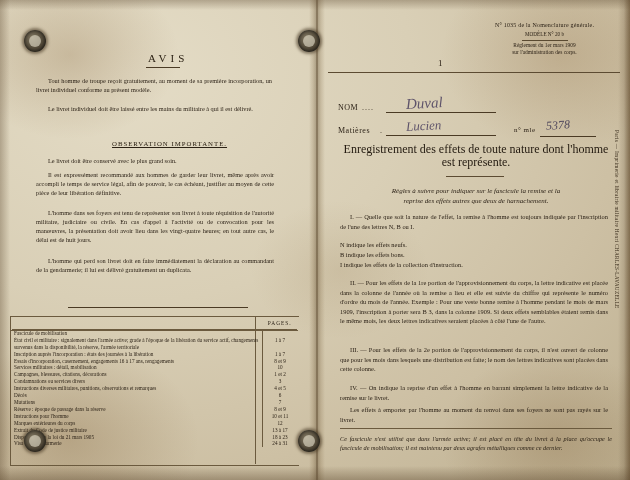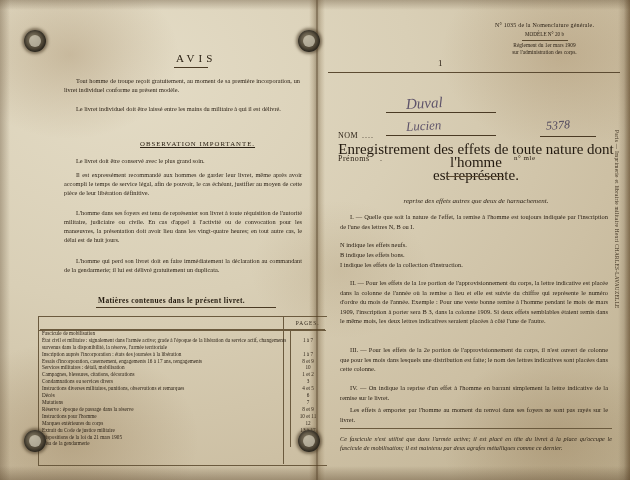--- a/index.html
+++ b/index.html
@@ -48,21 +48,21 @@
     background:radial-gradient(circle at 38% 34%, #7e745f 0%, #554c3b 55%, #2e281d 100%);
     box-shadow:0 0 3px 2px rgba(60,45,25,.55), inset 0 0 4px rgba(0,0,0,.8);
   }
   .hole-inner{position:absolute;left:5px;top:5px;width:12px;height:12px;border-radius:50%;background:#f2ecd9;opacity:.55;}
   .h1{left:24px;top:30px;}
   .h2{left:24px;top:430px;}
   .h3{left:298px;top:30px;}
   .h4{left:298px;top:430px;}
 
   
-  .left{position:absolute;left:0;top:0;width:310px;height:407px;margin-left:28px;}
+  .left{position:absolute;left:0;top:0;width:310px;height:407px;}
   .avis-title{
     position:absolute;left:148px;top:52px;font-size:11px;letter-spacing:4px;
     color:#2b2114;font-variant:small-caps;
   }
   .avis-rule{position:absolute;left:146px;top:67px;width:34px;height:1px;background:#4a3a24;}
   .lp{position:absolute;color:#2c2217;font-size:6.3px;line-height:9.1px;text-align:justify;}
   .lp.ind{text-indent:12px;}
   .obs-title{
     position:absolute;left:112px;top:140px;font-size:6.8px;letter-spacing:1px;
     color:#2b2114;text-decoration:underline;font-variant:small-caps;
@@ -92,34 +92,34 @@
   .right{position:absolute;left:318px;top:0;width:312px;height:480px;}
   .ref-block{
     position:absolute;right:18px;top:22px;width:135px;text-align:center;
     font-size:5.4px;color:#2c2217;line-height:7.4px;
   }
   .ref-top{font-size:6px;letter-spacing:.2px;}
   .ref-mod{font-size:5.2px;margin-top:2px;}
   .ref-line{width:46px;height:.7px;background:#5a4a31;margin:1px auto;}
   .pagenum{position:absolute;left:120px;top:58px;font-size:9px;color:#2c2217;}
   .hrule{position:absolute;left:10px;top:72px;width:292px;height:1px;background:#5c4b32;}
-  .fld{position:absolute;font-size:8px;color:#2c2217;letter-spacing:.5px;margin-top:28px;}
+  .fld{position:absolute;font-size:8px;color:#2c2217;letter-spacing:.5px;}
   .fld-dots{letter-spacing:1px;}
   .hw{
     position:absolute;font-family:"Liberation Serif", serif;font-style:italic;
     color:#4a3f5e;font-size:15px;
     transform:rotate(-3deg);opacity:.85;
   }
   .hw-num{
     position:absolute;font-style:italic;color:#3a3350;font-size:12px;
     transform:rotate(-4deg);opacity:.85;
   }
   .enr{
     position:absolute;left:12px;top:143px;width:292px;text-align:center;
-    font-size:15px;color:#231a10;line-height:13px;
+    font-size:12px;color:#231a10;line-height:13px;
   }
   .enr-rule{position:absolute;left:128px;top:176px;width:58px;height:.8px;background:#5c4b32;}
   .regle{
     position:absolute;left:20px;top:186px;width:276px;text-align:center;
     font-size:7px;font-style:italic;color:#2c2217;line-height:10px;
   }
   .rp{position:absolute;color:#2c2217;font-size:6.4px;line-height:9.6px;text-align:justify;}
   .rp.ind{text-indent:10px;}
   .foot{
     position:absolute;left:22px;top:434px;width:272px;font-size:6.2px;font-style:italic;
@@ -153,21 +153,20 @@
     <div class="lp ind" style="left:36px;top:76px;width:236px;">Tout homme de troupe reçoit gratuitement, au moment de sa première incorporation, un livret individuel conforme au présent modèle.</div>
     <div class="lp ind" style="left:36px;top:104px;width:236px;">Le livret individuel doit être laissé entre les mains du militaire à qui il est délivré.</div>
 
     <div class="obs-title">OBSERVATION IMPORTANTE.</div>
 
     <div class="lp ind" style="left:36px;top:156px;width:238px;">Le livret doit être conservé avec le plus grand soin.</div>
     <div class="lp ind" style="left:36px;top:170px;width:238px;">Il est expressément recommandé aux hommes de garder leur livret, même après avoir accompli le temps de service légal, afin de pouvoir, le cas échéant, justifier au moyen de cette pièce de leur libération définitive.</div>
     <div class="lp ind" style="left:36px;top:208px;width:238px;">L'homme dans ses foyers est tenu de représenter son livret à toute réquisition de l'autorité militaire, judiciaire ou civile. En cas d'appel à l'activité ou de convocation pour les manœuvres, la présentation doit avoir lieu dans les vingt-quatre heures; en tout autre cas, le délai est de huit jours.</div>
     <div class="lp ind" style="left:36px;top:256px;width:238px;">L'homme qui perd son livret doit en faire immédiatement la déclaration au commandant de la gendarmerie; il lui est délivré gratuitement un duplicata.</div>
 
-    <div class="mat-title">Matières contenues dans le présent livret.</div>
     <div class="mat-rule"></div>
 
     <div class="mat-box"></div>
     <div class="mat-vline"></div>
     <div class="mat-hline"></div>
 
     <table class="matieres">
       <thead>
         <tr>
           <td></td>
@@ -254,37 +253,37 @@
     </div>
 
     <div class="pagenum">1</div>
     <div class="hrule"></div>
 
     <div class="fld" style="left:20px;top:103px;">NOM</div>
     <div class="fld fld-dots" style="left:44px;top:103px;">....</div>
     <div style="position:absolute;left:68px;top:112px;width:110px;height:.8px;background:#4a3a24;"></div>
     <div class="hw" style="left:88px;top:95px;">Duval</div>
 
-    <div class="fld" style="left:20px;top:126px;">Prénoms</div>
+    <div class="fld" style="left:20px;top:126px;">Matières</div>
     <div class="fld fld-dots" style="left:62px;top:126px;">.</div>
     <div style="position:absolute;left:68px;top:135px;width:110px;height:.8px;background:#4a3a24;"></div>
     <div class="hw" style="left:88px;top:118px;font-size:13px;">Lucien</div>
 
     <div class="fld" style="left:196px;top:126px;font-size:7px;">n° mle</div>
     <div style="position:absolute;left:222px;top:136px;width:56px;height:.8px;background:#4a3a24;"></div>
     <div class="hw-num" style="left:228px;top:118px;">5378</div>
 
     <div class="enr">
       <span>Enregistrement des effets de toute nature dont l'homme</span><br>
       <span>est représente.</span>
     </div>
     <div class="enr-rule"></div>
 
     <div class="regle">
-      <br>
+      <span>Règles à suivre pour indiquer sur le fascicule la remise et la</span><br>
       <span>reprise des effets autres que deux de harnachement.</span>
     </div>
 
     <div class="rp ind" style="left:22px;top:212px;width:268px;">I. — Quelle que soit la nature de l'effet, la remise à l'homme est toujours indiquée par l'inscription de l'une des lettres N, B ou I.</div>
     <div class="rp" style="left:22px;top:240px;width:268px;">N indique les effets neufs.</div>
     <div class="rp" style="left:22px;top:250px;width:268px;">B indique les effets bons.</div>
     <div class="rp" style="left:22px;top:260px;width:268px;">I indique les effets de la collection d'instruction.</div>
     <div class="rp ind" style="left:22px;top:278px;width:268px;">II. — Pour les effets de la 1re portion de l'approvisionnement du corps, la lettre indicative est placée dans la colonne de l'année où la remise a lieu et elle est suivie du chiffre qui représente le numéro d'ordre du mois de l'année. Exemple : Pour une veste bonne remise à l'homme pendant le mois de mars 1909, l'inscription à porter sera B 3, dans la colonne 1909. Si deux effets semblables étaient remis dans le même mois, les deux lettres indicatives seraient placées à côté l'une de l'autre.</div>
     <div class="rp ind" style="left:22px;top:345px;width:268px;">III. — Pour les effets de la 2e portion de l'approvisionnement du corps, il n'est ouvert de colonne que pour les mois dans lesquels une distribution est faite; le nom des lettres indicatives sont placées dans cette colonne.</div>
     <div class="rp ind" style="left:22px;top:383px;width:268px;">IV. — On indique la reprise d'un effet à l'homme en barrant simplement la lettre indicative de la remise sur le livret.</div>

